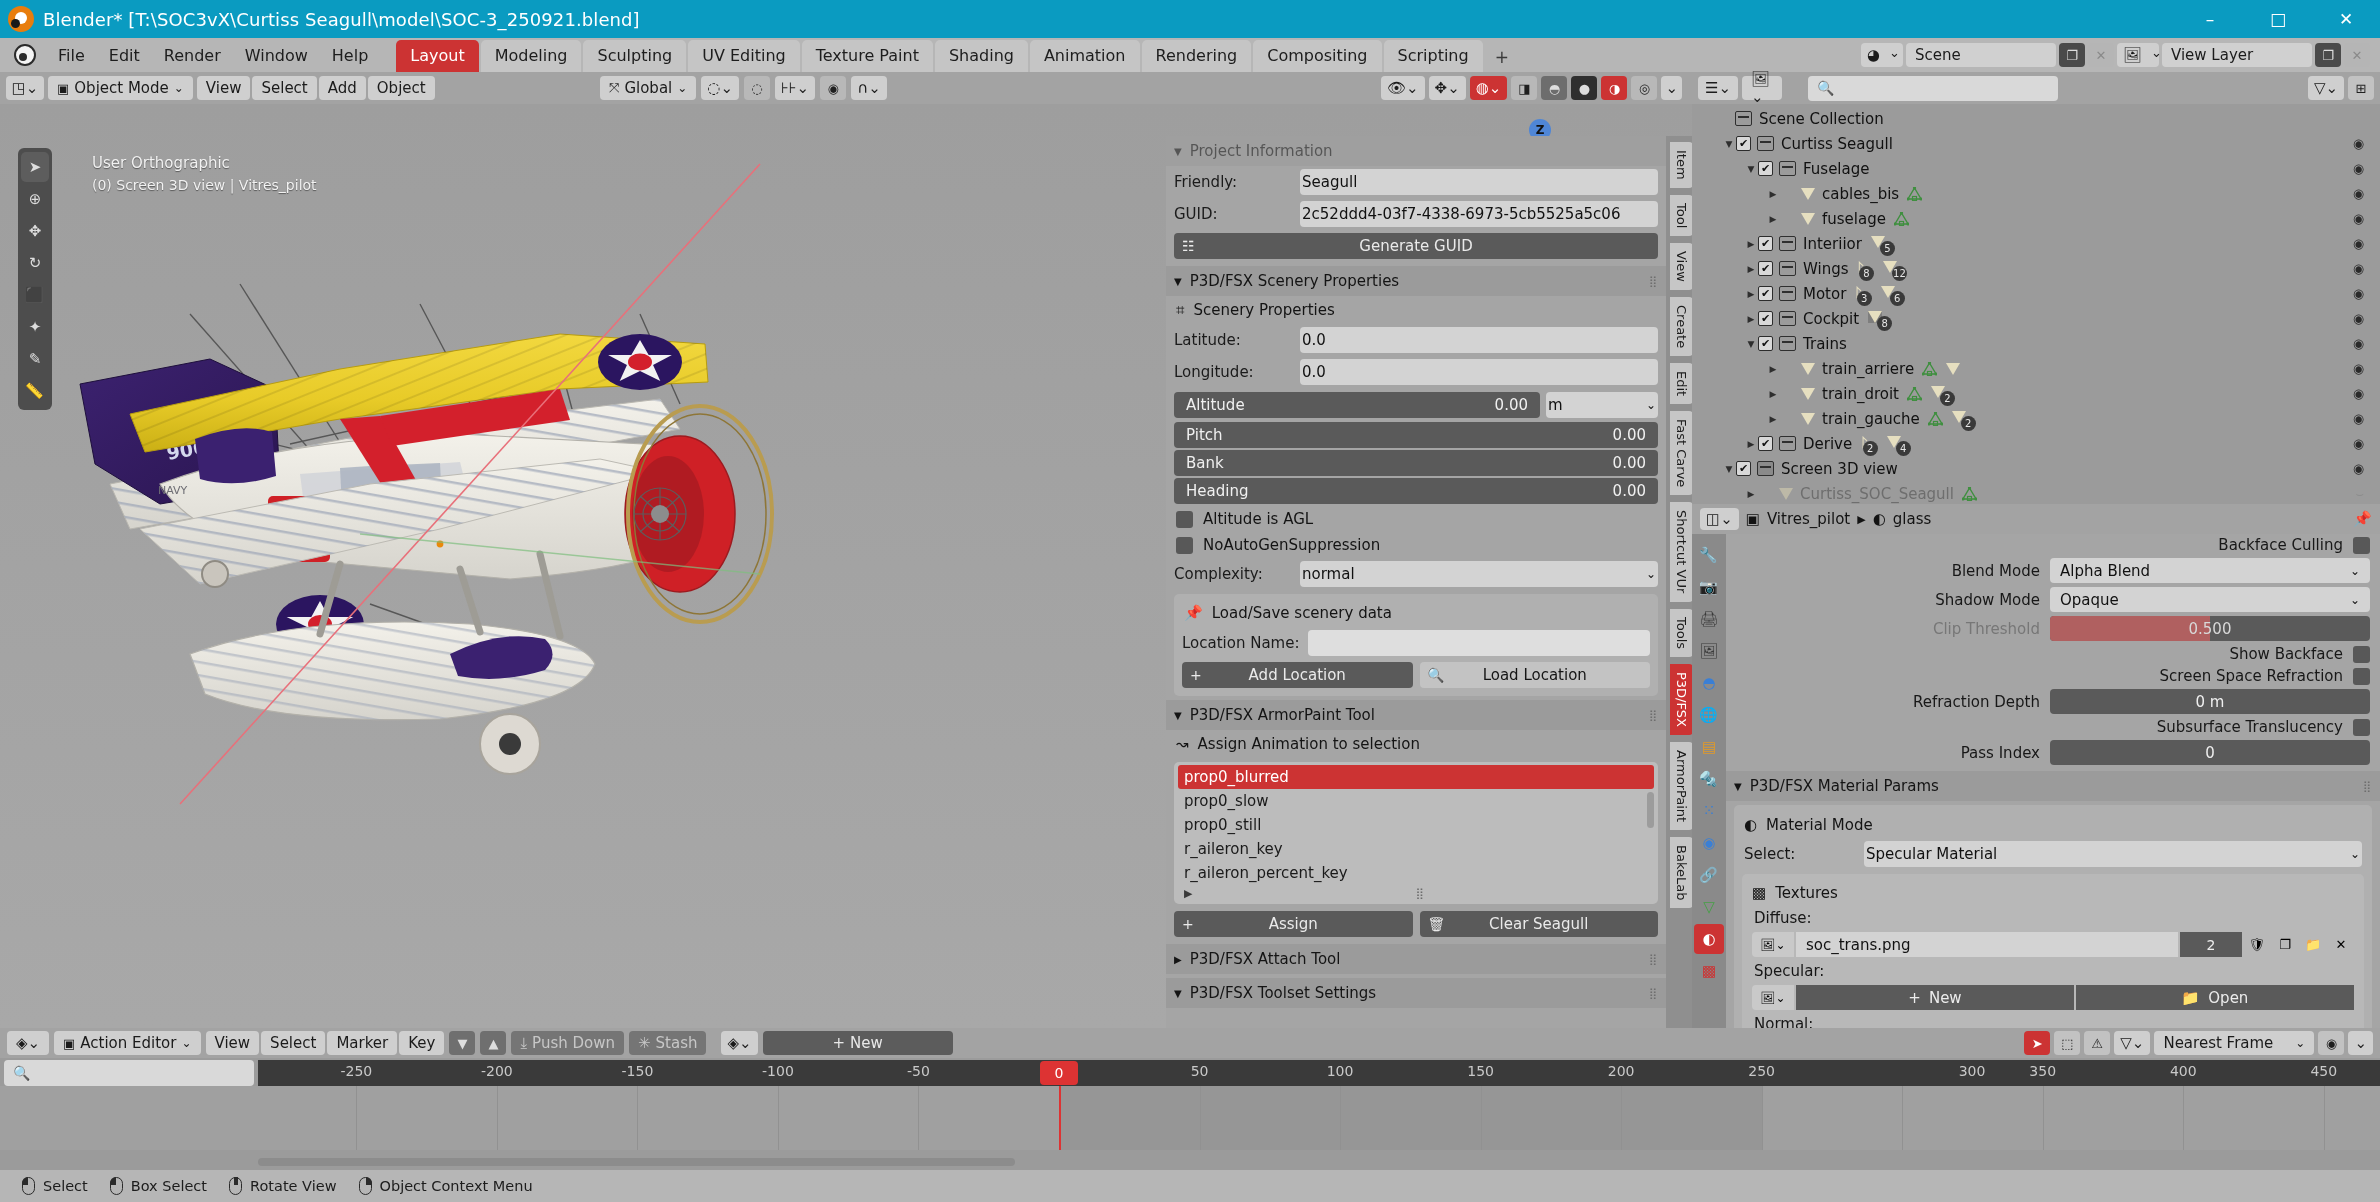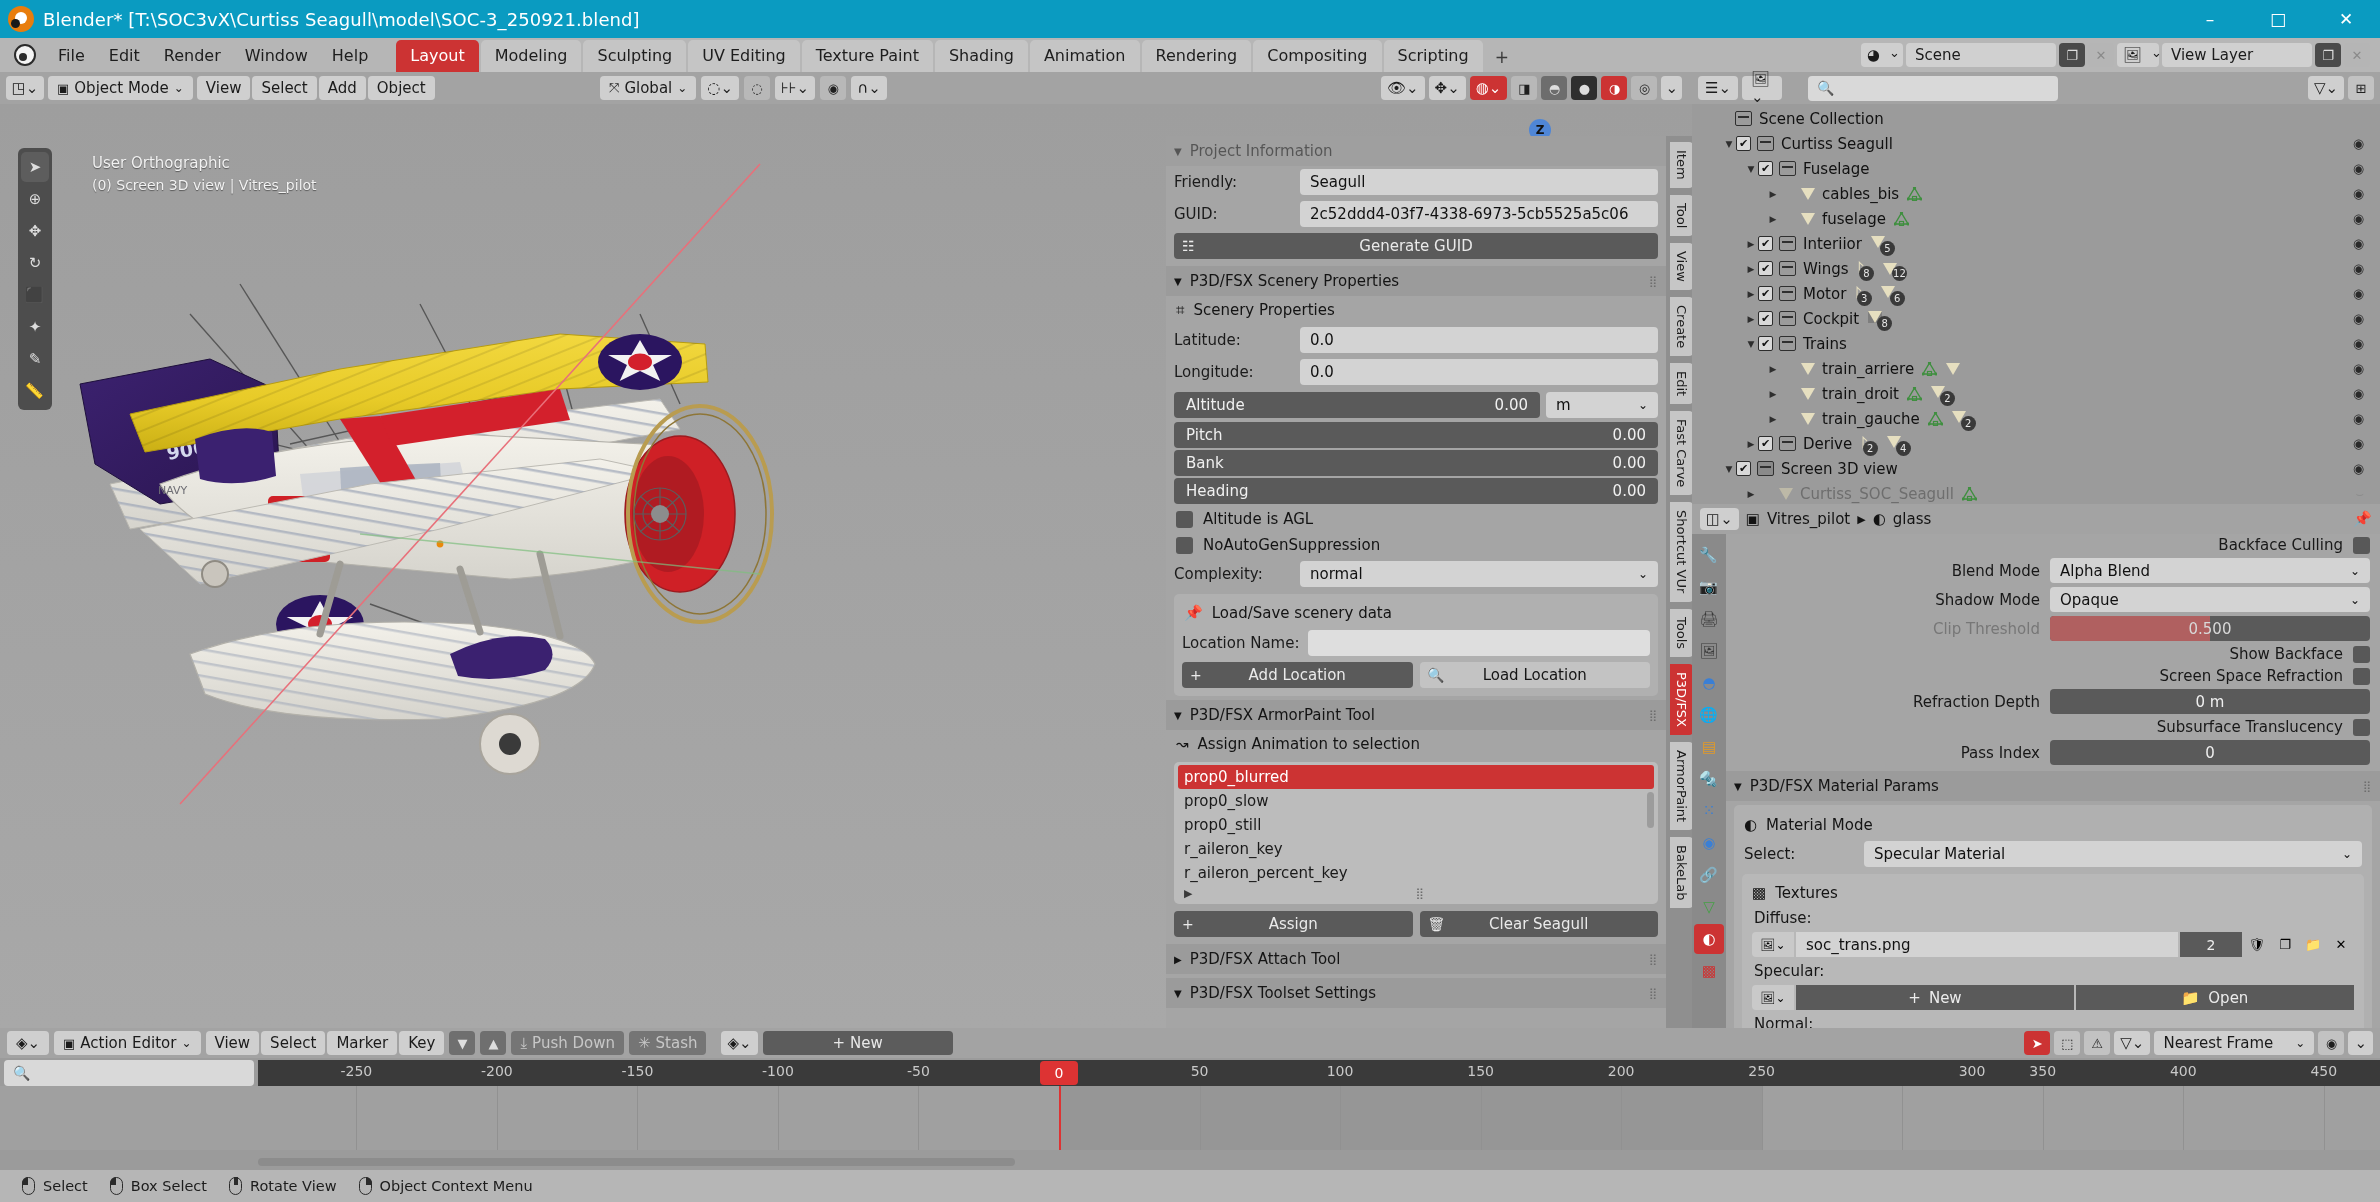--- a/index.html
+++ b/index.html
@@ -78,21 +78,21 @@
 
   
   #plane { position:absolute; left:40px; top:80px; width:900px; height:620px; }
 
   
   #npanel { position:absolute; right:26px; top:32px; width:500px; height:924px;
     background:#a5a5a5; overflow:hidden; }
   .np-row { display:flex; align-items:center; padding:3px 8px; gap:8px; }
   .np-lbl { font-size:15px; color:#1b1b1b; width:118px; flex:none; }
   .np-field { flex:1; background:#d3d3d3; border-radius:4px; height:26px;
-    font-size:15px; color:#111; display:flex; align-items:center; padding:0 10px; }
+    font-size:15px; color:#111; display:flex; align-items:center; padding:0 2px; }
   .np-field.empty { background:#dedede; }
   .np-btn { background:#5a5a5a; color:#eaeaea; border-radius:4px; height:26px;
     font-size:15px; display:flex; align-items:center; justify-content:center;
     flex:1; position:relative; }
   .np-btn .ic { position:absolute; left:8px; font-size:14px; }
   .np-btn.light { background:#c3c3c3; color:#151515; }
   .sect-hdr { display:flex; align-items:center; gap:8px; padding:6px 8px;
     background:#9b9b9b; font-size:15px; color:#141414; margin-top:4px; }
   .sect-hdr .tri { font-size:10px; }
   .grip { margin-left:auto; color:#6e6e6e; font-size:11px; letter-spacing:1px; }
@@ -707,21 +707,21 @@
       </div>
       <div class="ol-row" style="padding-left: 52px;">
         <span class="tri2">▶</span>
         <span class="cbx">✔</span>
         <span class="icn-coll"></span>
         <span>Wings</span>
         <span style="display: inline-flex; align-items: flex-start; margin-left: 9px;">
           <span style="color: rgb(230, 223, 192); font-size: 16px; line-height: 14px;">⨡</span>
           <span class="badge">8</span>
         </span>
-        <span style="display: inline-flex; align-items: center; margin-left: 9px;">
+        <span style="display: inline-flex; align-items: flex-start; margin-left: 9px;">
           <span class="icn-obj" style="margin-right: 0px;"></span>
           <span class="badge">12</span>
         </span>
         <span class="eye">◉</span>
       </div>
       <div class="ol-row" style="padding-left: 52px;">
         <span class="tri2">▶</span>
         <span class="cbx">✔</span>
         <span class="icn-coll"></span>
         <span>Motor</span>

